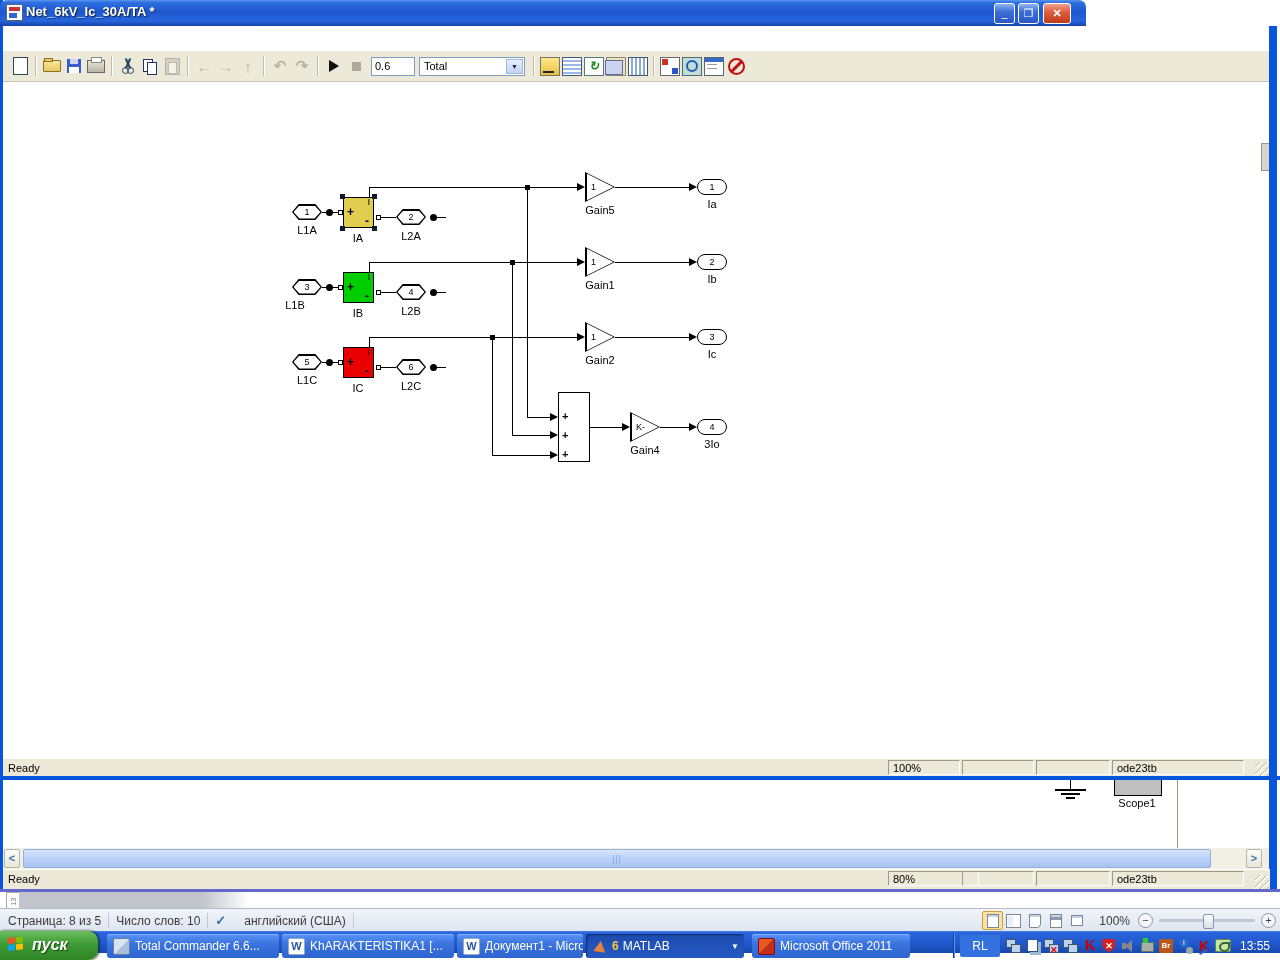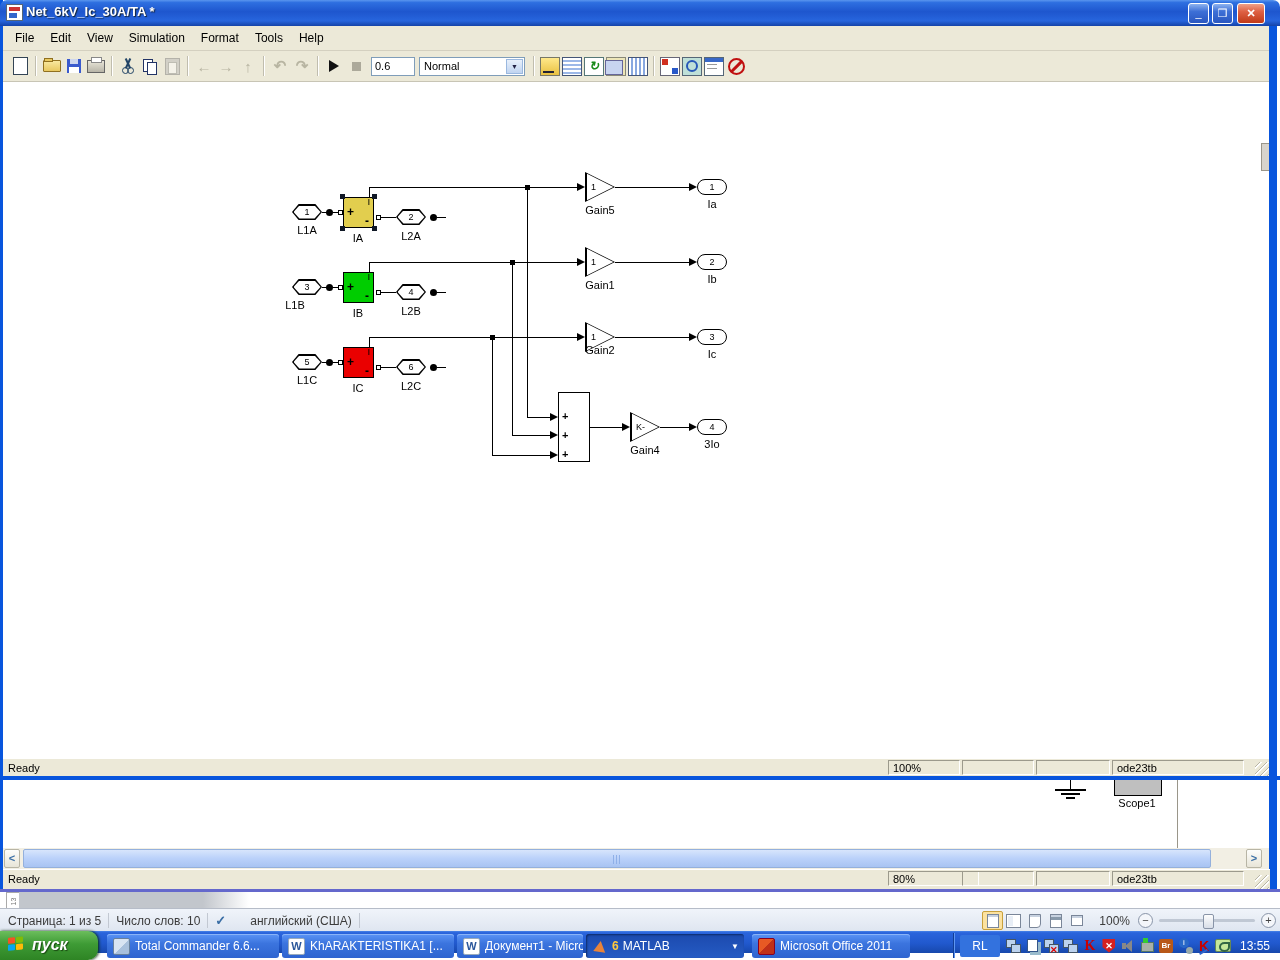--- a/index.html
+++ b/index.html
@@ -1,19 +1,19 @@
 <!DOCTYPE html>
 <html><head>
 <meta charset="utf-8">
 <style>
 html,body{margin:0;padding:0;width:1280px;height:960px;background:#fff;font-family:"Liberation Sans",sans-serif;overflow:hidden}
 .abs{position:absolute}
 
 #front-win{position:absolute;left:0;top:0;width:1280px;height:780px}
-.titlebar{position:absolute;left:0;top:0;width:1280px;height:26px;background:linear-gradient(180deg,#5A96EE 0%,#2E6FE0 10%,#1E56CE 45%,#2765DD 80%,#1443A8 100%);border-radius:7px 7px 0 0;color:#fff}
+.titlebar{position:absolute;left:0;top:0;width:1086px;height:26px;background:linear-gradient(180deg,#5A96EE 0%,#2E6FE0 10%,#1E56CE 45%,#2765DD 80%,#1443A8 100%);border-radius:7px 7px 0 0;color:#fff}
 .title-text{position:absolute;left:26px;top:4px;font-size:13px;font-weight:bold;text-shadow:1px 1px 1px #123}
 .sysico{position:absolute;left:6px;top:4px;width:17px;height:17px;background:#fff;border:1px solid #567;box-sizing:border-box}
 .sysico:before{content:"";position:absolute;left:2px;top:2px;width:11px;height:4px;background:#C33}
 .sysico:after{content:"";position:absolute;left:2px;top:8px;width:8px;height:5px;background:#36C}
 .cap-btn{position:absolute;top:3px;height:21px;width:21px;border:1px solid #fff;border-radius:3px;background:linear-gradient(180deg,#8DB2EF,#3D6FD6 40%,#2A57C0);color:#fff;font-size:11px;text-align:center;line-height:19px;box-sizing:border-box}
 .cap-close{background:linear-gradient(180deg,#F0A088,#DE6144 40%,#C03A18);width:28px;font-weight:bold}
 .menubar{position:absolute;left:3px;top:26px;width:1267px;height:25px;background:#ECE9D8;border-bottom:1px solid #D4D0C0;display:flex;align-items:center;padding-left:4px;box-sizing:border-box}
 .menu-item{font-size:12px;color:#000;padding:3px 8px}
 .toolbar{position:absolute;left:3px;top:51px;width:1267px;height:31px;background:#ECE9D8;border-bottom:1px solid #C8C5B5;display:flex;align-items:center;padding-left:6px;box-sizing:border-box}
 .tbtn{width:22px;height:22px;display:flex;align-items:center;justify-content:center;position:relative;flex:0 0 auto}
@@ -157,29 +157,20 @@
 <body>
 
 <div id="front-win" style="border-left:3px solid #0855DD;box-sizing:border-box">
   <div class="titlebar" style="left:-3px">
     <span class="sysico"></span>
     <span class="title-text">Net_6kV_Ic_30A/TA *</span>
     <span class="cap-btn" style="right:71px">_</span>
     <span class="cap-btn" style="right:47px">❒</span>
     <span class="cap-btn cap-close" style="right:15px">✕</span>
   </div>
-  <div class="menubar" style="left:0">
-    <span class="menu-item">File</span>
-    <span class="menu-item">Edit</span>
-    <span class="menu-item">View</span>
-    <span class="menu-item">Simulation</span>
-    <span class="menu-item">Format</span>
-    <span class="menu-item">Tools</span>
-    <span class="menu-item">Help</span>
-  </div>
   <div class="toolbar" style="left:0">
     <span class="tbtn">
         <i class="g-new"></i>
       </span>
     <span class="tsep"></span>
     <span class="tbtn">
         <i class="g-open"></i>
       </span>
     <span class="tbtn">
         <i class="g-save"></i>
@@ -219,21 +210,21 @@
       </span>
     <span class="tsep"></span>
     <span class="tbtn">
         <i class="g-play"></i>
       </span>
     <span class="tbtn">
         <i class="g-stop"></i>
       </span>
     <input class="simfield" value="0.6" style="">
     <span class="simselect">
-      <span>Normal</span>
+      <span>Total</span>
       <span class="dd">▼</span>
     </span>
     <span class="tsep"></span>
     <span class="tbtn">
         <i class="sicon si-a"></i>
       </span>
     <span class="tbtn">
         <i class="sicon si-b"></i>
       </span>
     <span class="tbtn">
@@ -380,21 +371,21 @@
     <div class="wire" style="left:366px;top:255px;width:209px;height:1px"></div>
     <div class="arrowR" style="left:574px;top:251px"></div>
     <div class="dots" style="left:487px;top:253px"></div>
     <div class="wire" style="left:489px;top:255px;width:1px;height:118px"></div>
     <div class="wire" style="left:489px;top:373px;width:59px;height:1px"></div>
     <div class="arrowR" style="left:547px;top:369px"></div>
     <div class="tri" style="left:582px;top:240px">
         <span class="t"></span>
         <span class="v">1</span>
       </div>
-    <div class="lbl" style="left:572px;top:262px;width:50px">Gain2</div>
+    <div class="lbl" style="left:572px;top:272px;width:50px">Gain2</div>
     <div class="wire" style="left:612px;top:255px;width:74px;height:1px"></div>
     <div class="arrowR" style="left:686px;top:251px"></div>
     <div class="oval" style="left:694px;top:247px">
         <span>3</span>
       </div>
     <div class="lbl" style="left:694px;top:266px;width:30px">Ic</div>
 
     <div class="sumblk">
       <span style="top:327px;top:17px">+</span>
       <span style="top:36px">+</span>
@@ -457,26 +448,26 @@
 <div id="rear-border-bottom"></div>
 
 <div id="word-sliver">
   <div class="abs" style="left:6px;top:0;width:12px;height:15px;background:#fff;border:1px solid #AAA;overflow:hidden">
     <span style="display:block;transform:rotate(-90deg);font-size:7px;color:#777;margin-top:3px">13</span>
   </div>
   <div class="abs" style="left:19px;top:0;width:230px;height:16px;background:linear-gradient(90deg,#C2C6CC 0,#C2C6CC 80%,#fff 100%)"></div>
 </div>
 
 <div id="word-status">
-  <span style="margin-left:8px">Страница: 1 из 5</span>
+  <span style="margin-left:8px">Страница: 8 из 5</span>
   <span class="wsep"></span>
   <span>Число слов: 10</span>
   <span class="wsep"></span>
   <span style="color:#3A6EA5;font-weight:bold;font-size:13px">✓</span>
-  <span style="margin-left:24px">английский (США)</span>
+  <span style="margin-left:18px">английский (США)</span>
   <span class="wsep"></span>
   <span style="flex:1"></span>
   <span class="wviewbtn sel">
       <i class="pgico"></i>
     </span>
   <span class="wviewbtn">
       <i class="pgico" style="width:13px;box-shadow:inset 0 0 0 1px #fff, inset 6px 0 0 #E8EEF6"></i>
     </span>
   <span class="wviewbtn">
       <i class="pgico" style="border-radius:0 0 4px 0"></i>

